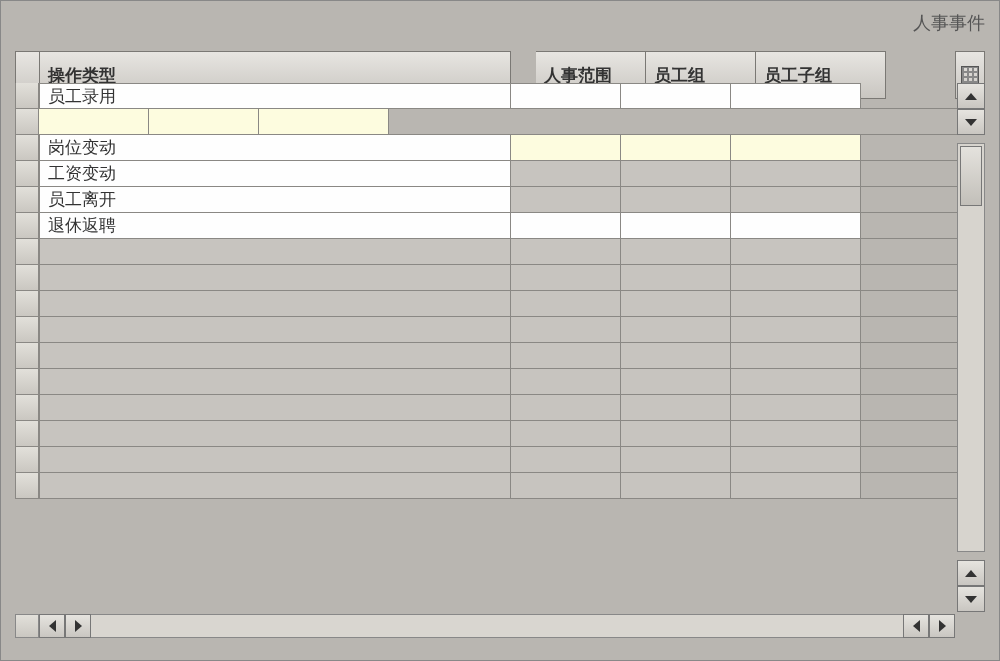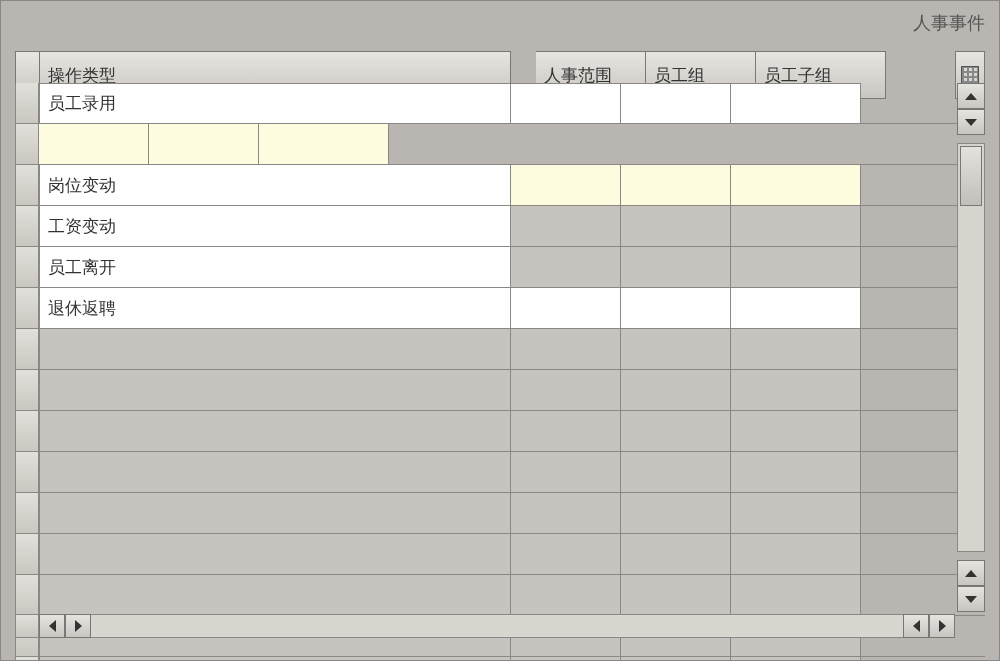--- a/index.html
+++ b/index.html
@@ -30,20 +30,21 @@
     position: absolute;
     left: 14px;
     top: 50px;
     right: 14px;
     bottom: 22px;
   }
   
   .header-row {
     display: flex;
     height: 48px;
+    font-weight: bold;
   }
   .row-handle-h {
     width: 24px;
     background: linear-gradient(#e8e6e2, #c9c6c1);
     border: 1px solid #7a7874;
     border-right: none;
   }
   .hcell {
     background: linear-gradient(#e7e5e1, #c9c6c1);
     border: 1px solid #7a7874;
@@ -79,21 +80,21 @@
   
   .body-rows {
     position: absolute;
     left: 0;
     top: 32px;
     right: 0;
     bottom: 26px;
   }
   .row {
     display: flex;
-    height: 41px;
+    height: 26px;
   }
   .row-handle {
     width: 24px;
     background: linear-gradient(#e2e0da, #cac7c1);
     border: 1px solid #8a8884;
     border-top: none;
   }
   .cell {
     border-right: 1px solid #8a8884;
     border-bottom: 1px solid #8a8884;

